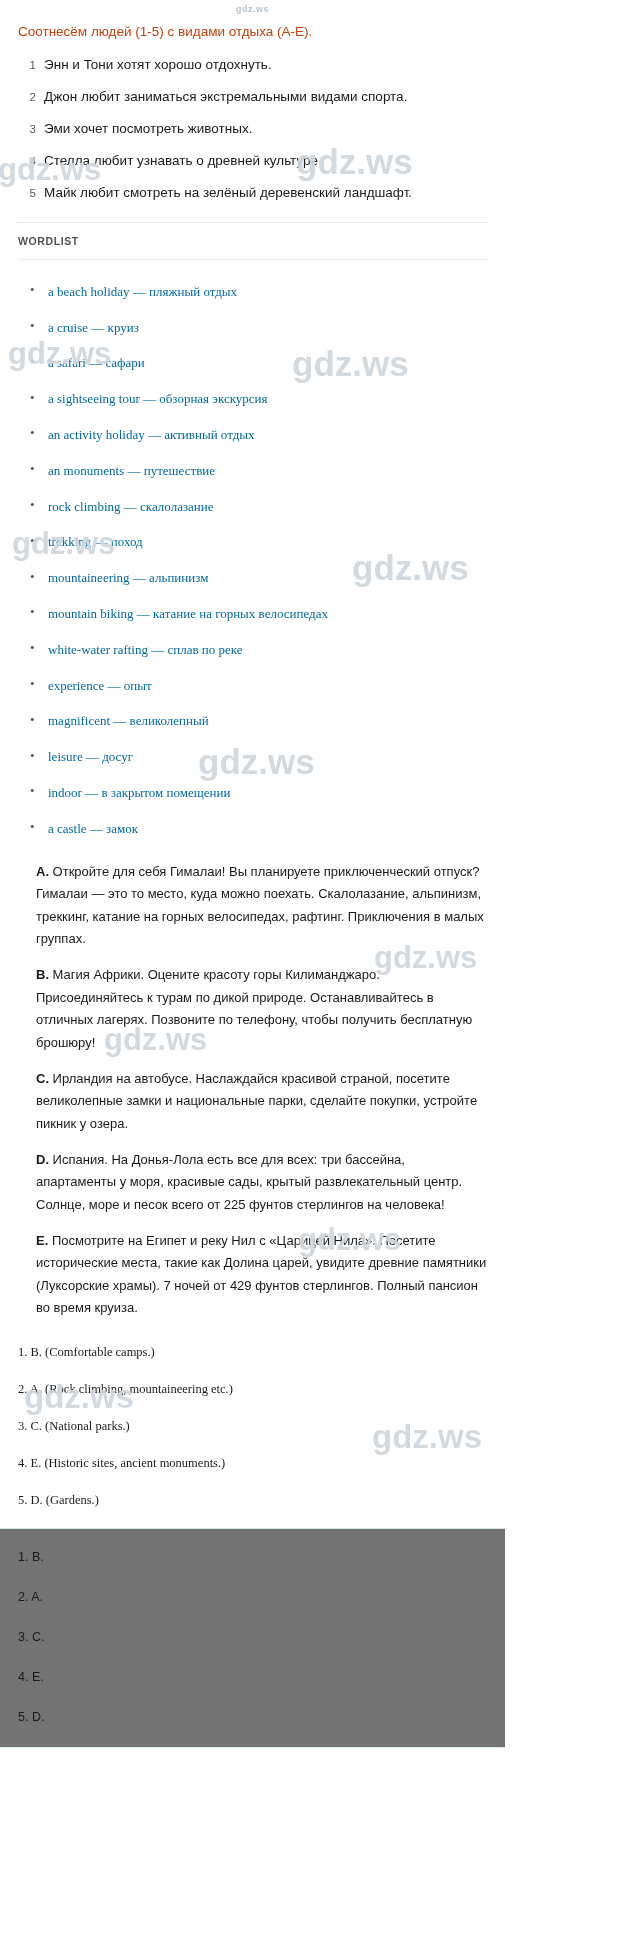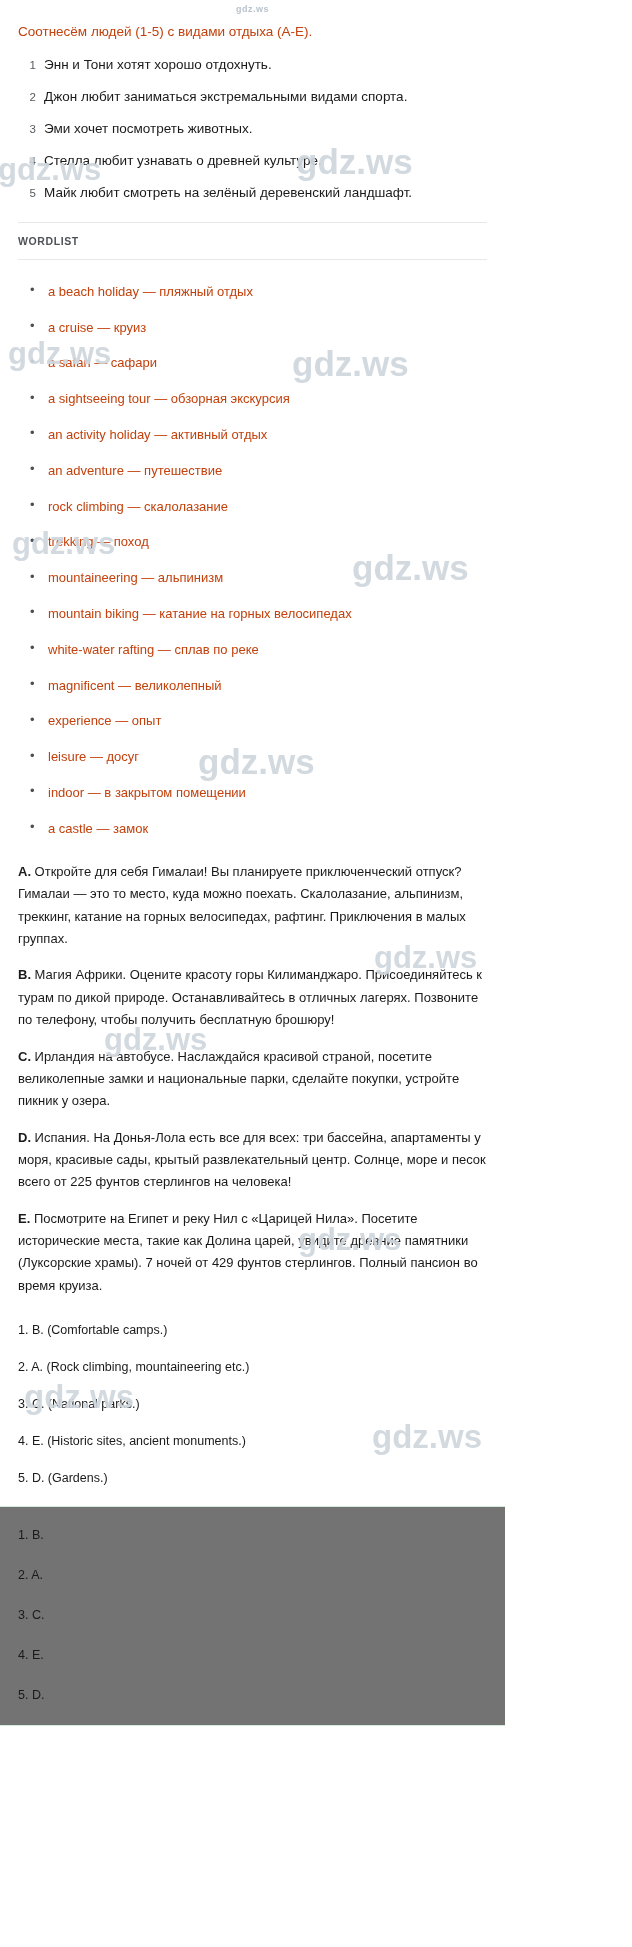--- a/index.html
+++ b/index.html
@@ -79,46 +79,48 @@
   .wordlist {
     margin: 0;
     padding: 0 0 0 4px;
     list-style: none;
   }
   .wordlist li {
     position: relative;
     font-size: 13px;
     line-height: 1.6;
     padding: 7.5px 0 7.5px 26px;
-    color: #c2410c;
+    color: #0369a1;
+    font-family: Liberation Serif, serif;
   }
   .wordlist li::before {
     content: "•";
     position: absolute;
     left: 8px;
     top: 6px;
     color: #4a4f55;
     font-size: 13px;
   }
   .para {
     font-size: 13px;
     line-height: 1.72;
-    margin: 14px 0 0 0;
+    margin: 14px 0 0 18px;
     text-align: left;
   }
   .para .lbl {
     font-weight: 700;
   }
   .answers {
     margin-top: 14px;
   }
   .answers .ans {
     font-size: 12.5px;
     line-height: 1.6;
     padding: 8.5px 0;
+    font-family: Liberation Serif, serif;
   }
   .answers-box {
     margin-top: 10px;
     background: #737373;
     border-top: 1px solid #d4ebdc;
     border-bottom: 1px solid #d4ebdc;
     padding: 8px 18px 10px 18px;
     box-sizing: border-box;
     width: 632px;
     margin-left: -18px;
@@ -175,28 +177,28 @@
     </ul>
 
     <div class="section-head">WORDLIST</div>
 
     <ul class="wordlist">
       <li>a beach holiday — пляжный отдых</li>
       <li>a cruise — круиз</li>
       <li>a safari — сафари</li>
       <li>a sightseeing tour — обзорная экскурсия</li>
       <li>an activity holiday — активный отдых</li>
-      <li>an adventure — путешествие</li>
+      <li>an monuments — путешествие</li>
       <li>rock climbing — скалолазание</li>
       <li>trekking — поход</li>
       <li>mountaineering — альпинизм</li>
       <li>mountain biking — катание на горных велосипедах</li>
       <li>white-water rafting — сплав по реке</li>
+      <li>experience — опыт</li>
       <li>magnificent — великолепный</li>
-      <li>experience — опыт</li>
       <li>leisure — досуг</li>
       <li>indoor — в закрытом помещении</li>
       <li>a castle — замок</li>
     </ul>
 
     <div class="para">
       <span class="lbl">A.</span><span> Откройте для себя Гималаи! Вы планируете приключенческий отпуск? Гималаи — это то место, куда можно поехать. Скалолазание, альпинизм, треккинг, катание на горных велосипедах, рафтинг. Приключения в малых группах.</span>
     </div>
     <div class="para">
       <span class="lbl">B.</span><span> Магия Африки. Оцените красоту горы Килиманджаро. Присоединяйтесь к турам по дикой природе. Останавливайтесь в отличных лагерях. Позвоните по телефону, чтобы получить бесплатную брошюру!</span>

